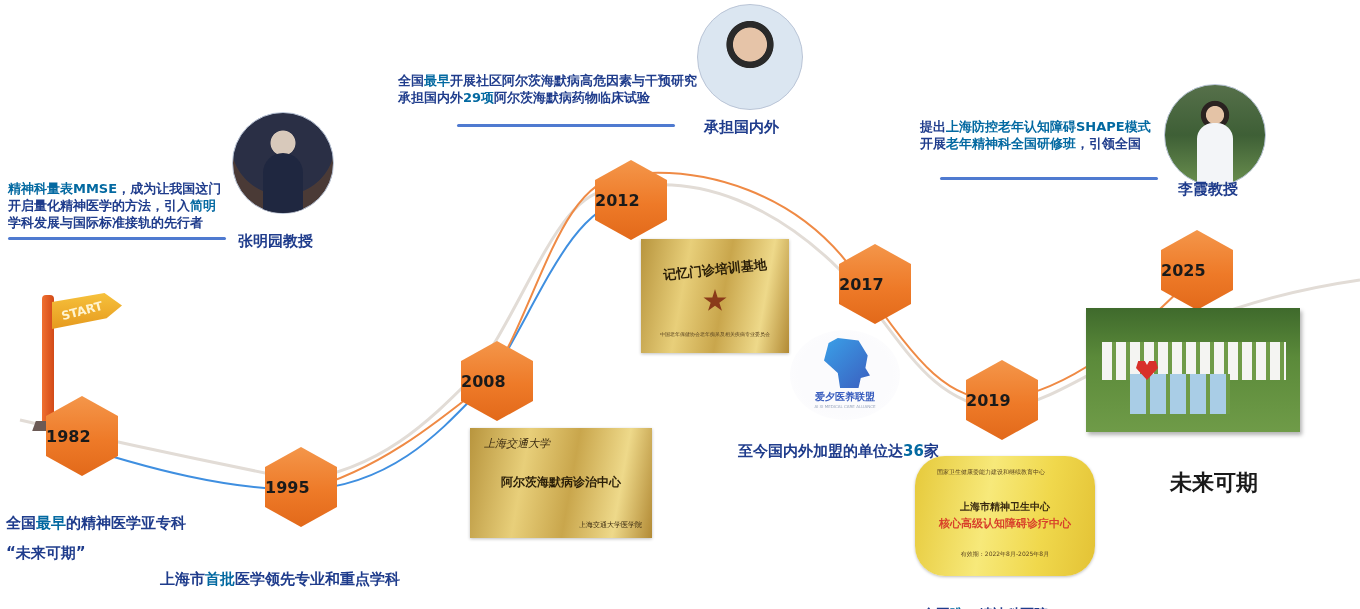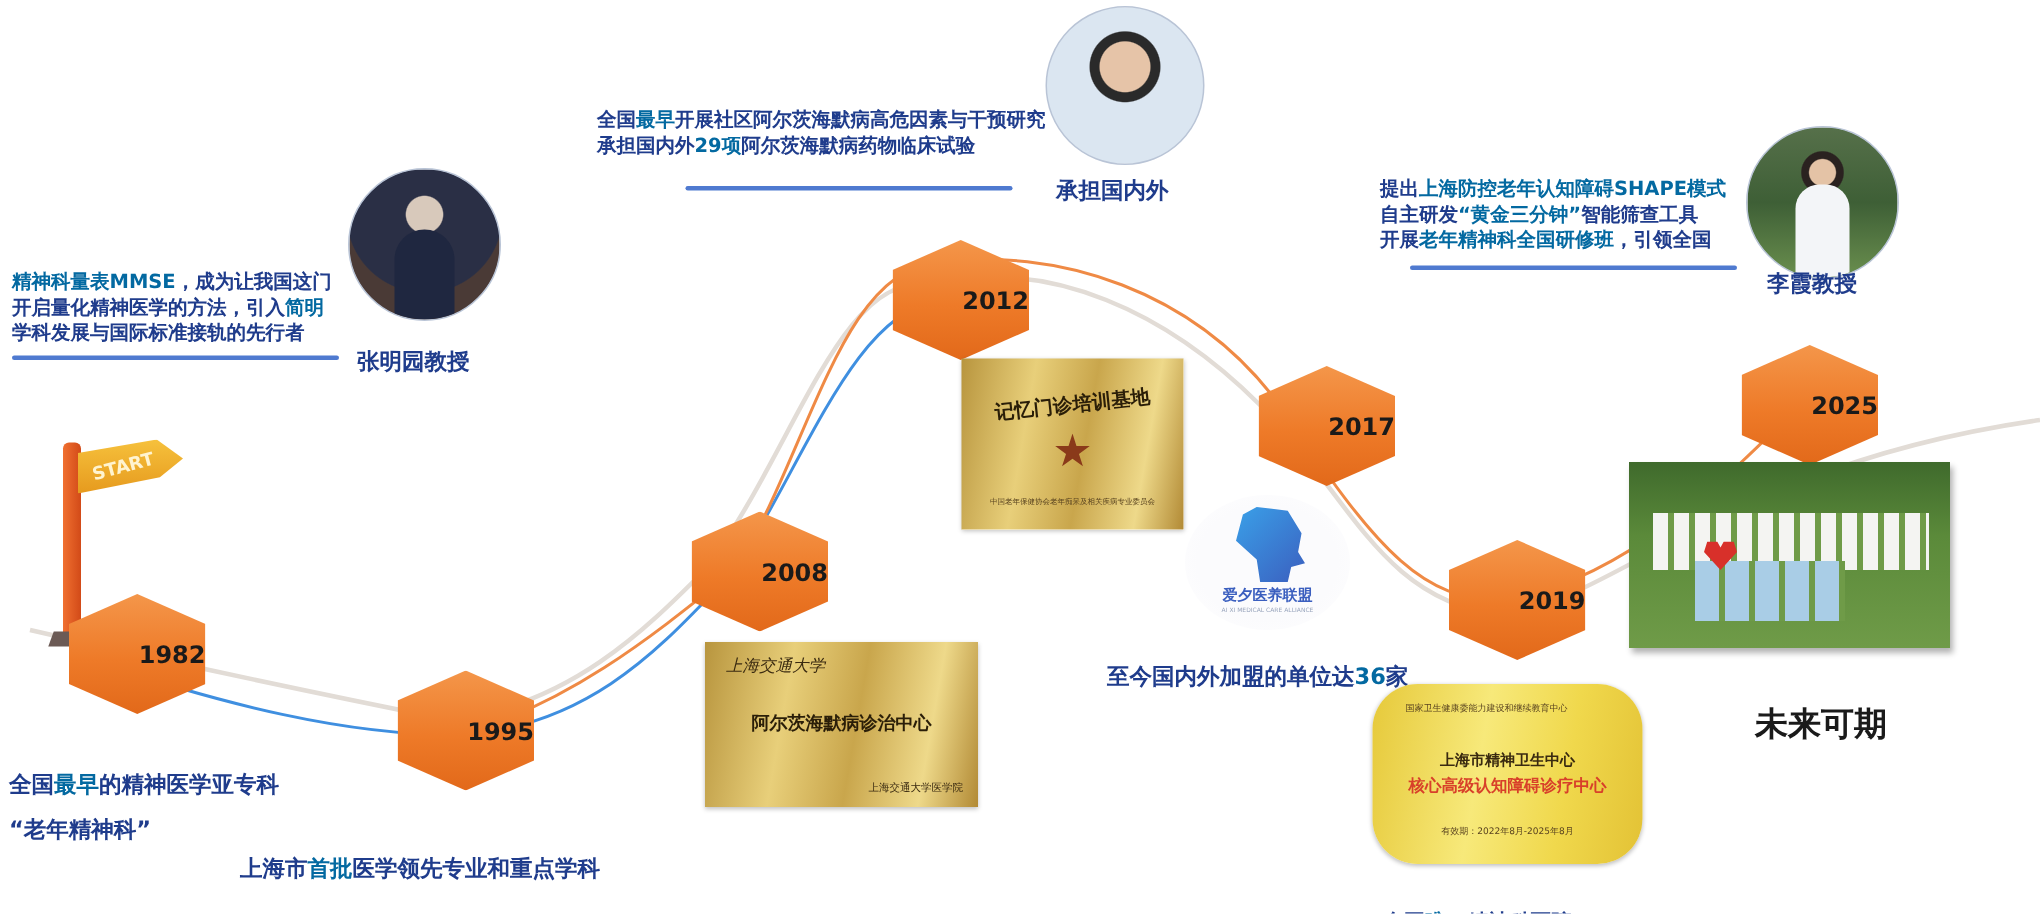--- a/index.html
+++ b/index.html
@@ -3,22 +3,22 @@
 <meta charset="utf-8">
 <style>
   html, body { margin:0; padding:0; background:#ffffff; }
   body { width:1360px; height:609px; position:relative; overflow:hidden;
          font-family:"DejaVu Sans","Liberation Sans",sans-serif; }
   .abs { position:absolute; }
   svg.curves { position:absolute; left:0; top:0; }
   .hex { position:absolute; width:72px; height:80px;
          clip-path: polygon(50% 0%, 100% 25%, 100% 75%, 50% 100%, 0% 75%, 0% 25%);
          background: linear-gradient(180deg,#f4964a 0%,#ee7a28 55%,#e2691a 100%);
-         display:flex; align-items:center; justify-content:flex-end;
-         font-weight:bold; font-size:16px; color:#1a1a1a;padding-left:19px; }
+         display:flex; align-items:center; justify-content:flex-start;
+         font-weight:bold; font-size:16px; color:#1a1a1a; }
   .desc { position:absolute; color:#1f3c8c; font-weight:bold; font-size:13px; line-height:17px; white-space:nowrap; }
   .red { color:#0369a1; }
   .blueline { position:absolute; height:3px; background:#4f7ad0; border-radius:2px; }
   .avatar { position:absolute; border-radius:50%; overflow:hidden; border:1px solid #b9c4d6; }
   .pname { position:absolute; color:#1f3c8c; font-weight:bold; font-size:15px; white-space:nowrap; }
   .plaque { position:absolute; overflow:hidden; box-shadow:0 1px 3px rgba(0,0,0,0.25); }
   .plaque-gold { background: linear-gradient(100deg,#b8953e 0%,#e8cf7a 30%,#c9a64c 55%,#eed98a 80%,#b28a35 100%); }
   .plaque-yellow { background: linear-gradient(100deg,#e6c93a 0%,#f7e97a 40%,#f0d84c 70%,#e3c235 100%); border-radius: 30px; }
   .cap { position:absolute; color:#1f3c8c; font-weight:bold; white-space:nowrap;margin-top:20px; }
 </style>
@@ -75,33 +75,32 @@
 <div class="desc" style="left:398px;top:72px;">
   <div><span>全国</span><span class="red">最早</span><span>开展社区阿尔茨海默病高危因素与干预研究</span></div>
   <div><span>承担国内外</span><span class="red">29项</span><span>阿尔茨海默病药物临床试验</span></div>
 </div>
 <div class="blueline" style="left:457px;top:124px;width:218px;"></div>
 <div class="avatar" style="left:697px;top:4px;width:104px;height:104px;background:radial-gradient(circle at 50% 38%,#e6c4a8 0 20%,#2a2a2a 21% 28%,#dbe6f1 29%);"></div>
 <div class="pname" style="left:704px;top:118px;">承担国内外</div>
 
 <div class="desc" style="left:920px;top:118px;">
   <div><span>提出</span><span class="red">上海防控老年认知障碍SHAPE模式</span></div>
-  <div><span>自主研发</span><span class="red">“黄金三分钟”</span><span>智能筛查工具</span></div>
   <div><span>开展</span><span class="red">老年精神科全国研修班</span><span>，引领全国</span></div>
 </div>
 <div class="blueline" style="left:940px;top:177px;width:218px;"></div>
 <div class="avatar" style="left:1164px;top:84px;width:100px;height:100px;background:radial-gradient(circle at 50% 30%,#e4c3a6 0 10%,#2a2220 11% 16%,transparent 17%),linear-gradient(180deg,#56704a 0%,#3e5f36 50%,#6a8f4e 100%);">
   <div class="abs" style="left:32px;top:38px;width:36px;height:62px;background:#f3f5f8;border-radius:16px 16px 0 0;"></div>
 </div>
 <div class="pname" style="left:1178px;top:180px;">李霞教授</div>
 
 <div class="cap" style="left:6px;top:494px;font-size:15px;">
   <span>全国</span><span class="red">最早</span><span>的精神医学亚专科</span>
 </div>
-<div class="cap" style="left:6px;top:524px;font-size:15px;">“老年精神科”</div>
+<div class="cap" style="left:6px;top:524px;font-size:15px;">“未来可期”</div>
 <div class="cap" style="left:160px;top:550px;font-size:15px;">
   <span>上海市</span><span class="red">首批</span><span>医学领先专业和重点学科</span>
 </div>
 <div class="cap" style="left:738px;top:422px;font-size:15px;">
   <span>至今国内外加盟的单位达</span><span class="red">36</span><span>家</span>
 </div>
 <div class="cap" style="left:922px;top:586px;font-size:14px;">
   <span>全国</span><span class="red">唯一</span><span>精神科医院</span>
 </div>
 <div class="cap" style="left:1170px;top:448px;font-size:22px;color:#1a1a1a;font-family:'DejaVu Serif',serif;">未来可期</div>

